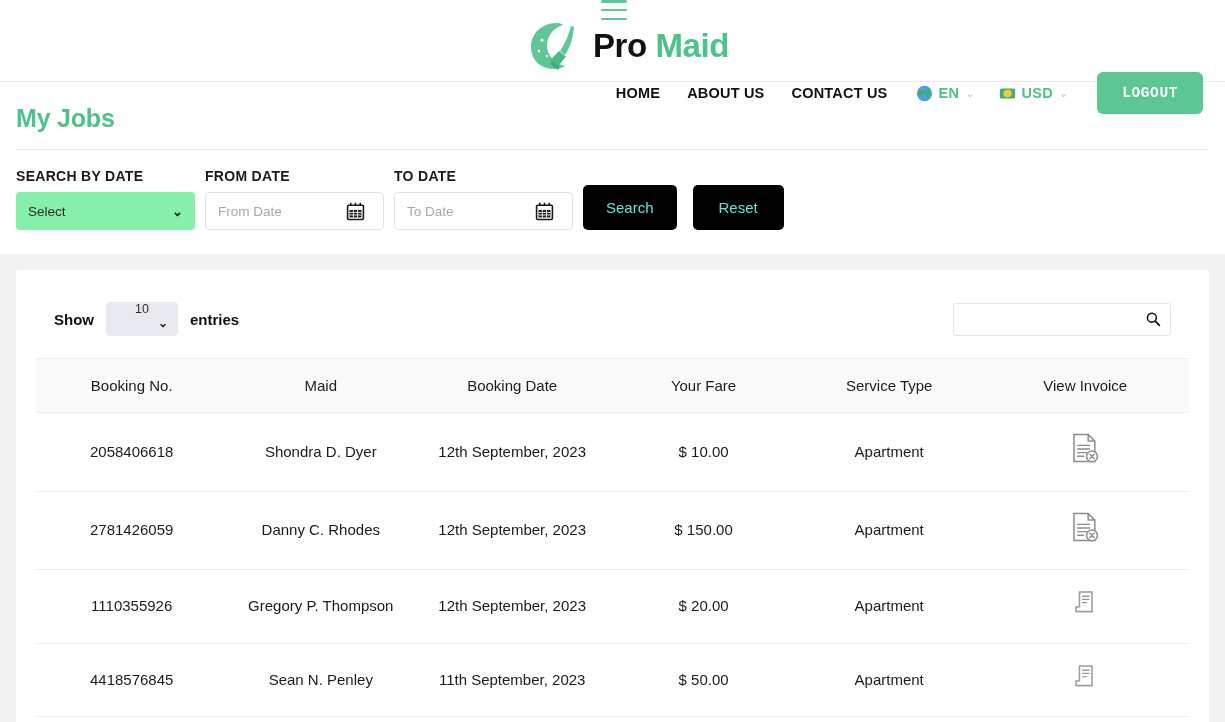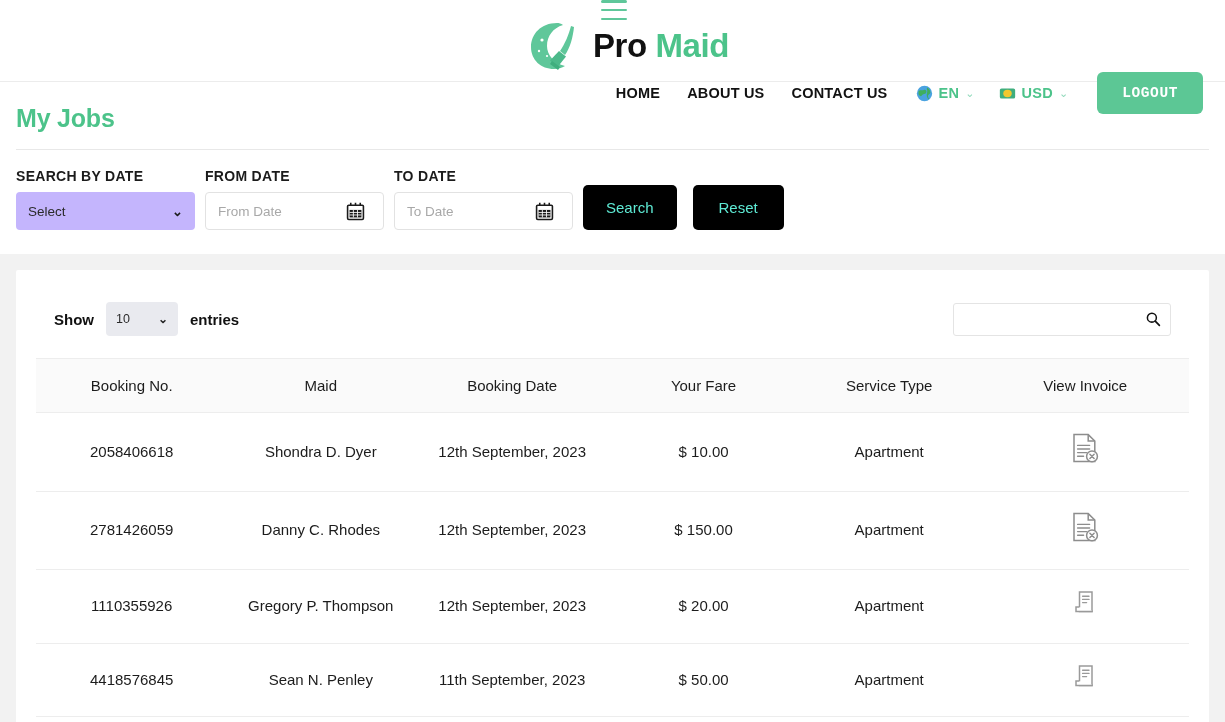--- a/index.html
+++ b/index.html
@@ -139,21 +139,21 @@
     font-size: 14px;
     font-weight: bold;
     color: #1b1b1b;
     letter-spacing: 0.3px;
     margin-bottom: 8px;
   }
 
   .select-box {
     width: 179px;
     height: 38px;
-    background: #c4b5fd;
+    background: #86efac;
     border: none;
     border-radius: 4px;
     display: flex;
     align-items: center;
     padding: 0 12px;
     cursor: pointer;
     position: relative;
   }
   .select-box .sv { font-size: 13.5px; color: #2b2b2b; }
   .select-box .chev {
@@ -226,20 +226,21 @@
   .len-select {
     width: 72px;
     height: 34px;
     background: #e9eaef;
     border: none;
     border-radius: 4px;
     display: flex;
     align-items: center;
     padding: 0 10px;
     cursor: pointer;
+    flex-direction: column;
   }
   .len-select .lv { font-size: 12.5px; color: #2b2b2b; font-weight: normal; }
   .len-select .chev { margin-left: auto; font-size: 12px; font-weight: bold; color: #1c1c1c; }
 
   .tbl-search {
     margin-left: auto;
     width: 218px;
     height: 33px;
     border: 1px solid #e4e4e4;
     border-radius: 3px;

